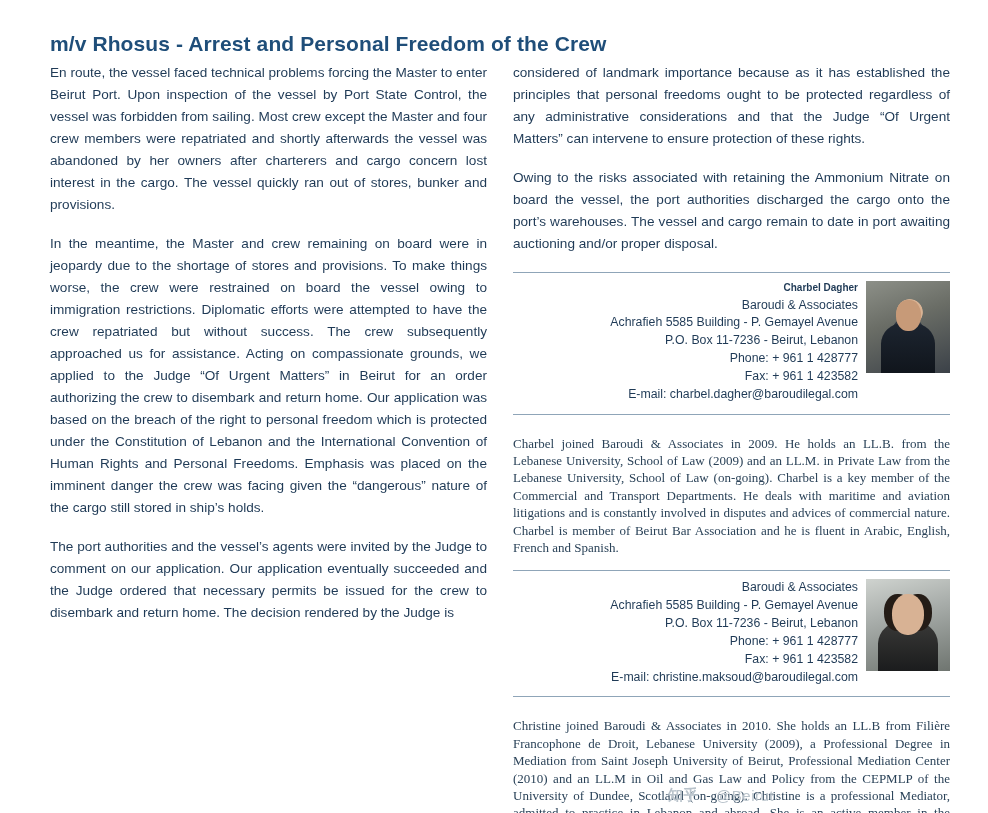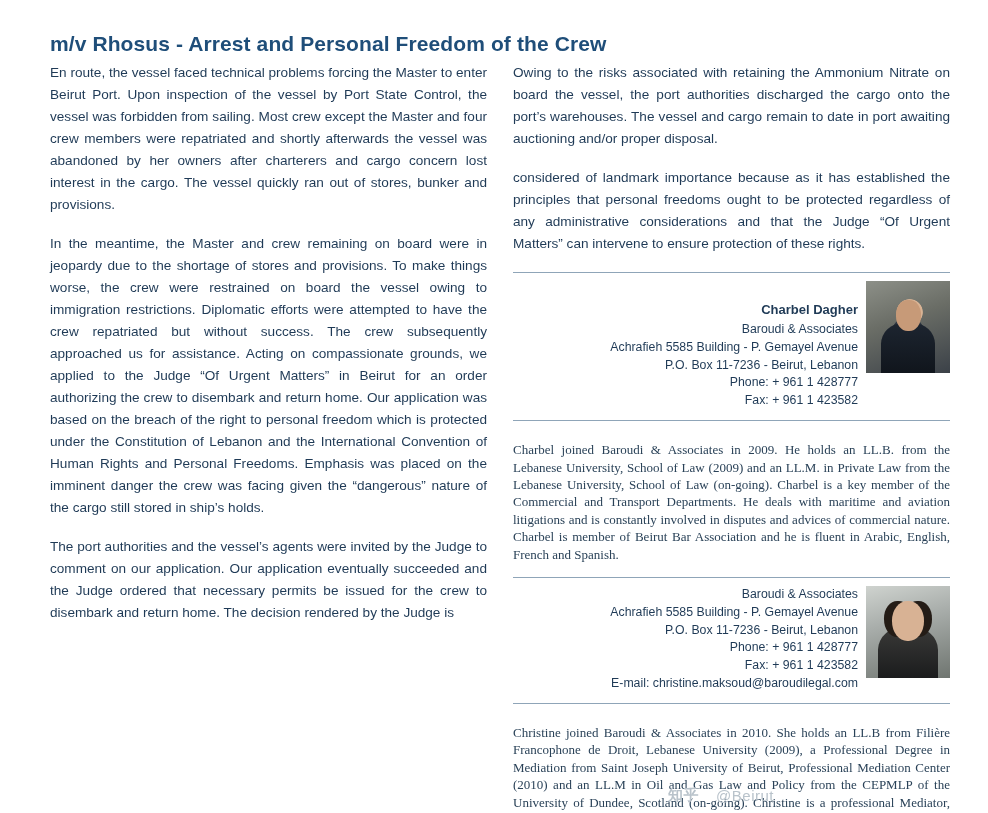--- a/index.html
+++ b/index.html
@@ -65,23 +65,22 @@
   .card-text {
     flex: 1 1 auto;
     text-align: right;
     padding-right: 8px;
     font-size: 12.3px;
     line-height: 1.45;
     color: #1f3a56;
   }
   .card-name {
     font-weight: bold;
-    font-size: 13px;
+    font-size: 10px;
     margin-bottom: 1px;
-    margin-top: 20px;
   }
   .card-photo {
     width: 84px;
     height: 92px;
     flex: 0 0 auto;
     position: relative;
     overflow: hidden;
     background: #6d6f6a;
   }
   .photo-a {
@@ -169,33 +168,34 @@
 
   <h1 class="title">m/v Rhosus - Arrest and Personal Freedom of the Crew</h1>
 
   <div class="col col-left">
     <p>En route, the vessel faced technical problems forcing the Master to enter Beirut Port. Upon inspection of the vessel by Port State Control, the vessel was forbidden from sailing. Most crew except the Master and four crew members were repatriated and shortly afterwards the vessel was abandoned by her owners after charterers and cargo concern lost interest in the cargo. The vessel quickly ran out of stores, bunker and provisions.</p>
     <p>In the meantime, the Master and crew remaining on board were in jeopardy due to the shortage of stores and provisions. To make things worse, the crew were restrained on board the vessel owing to immigration restrictions. Diplomatic efforts were attempted to have the crew repatriated but without success. The crew subsequently approached us for assistance. Acting on compassionate grounds, we applied to the Judge “Of Urgent Matters” in Beirut for an order authorizing the crew to disembark and return home. Our application was based on the breach of the right to personal freedom which is protected under the Constitution of Lebanon and the International Convention of Human Rights and Personal Freedoms. Emphasis was placed on the imminent danger the crew was facing given the “dangerous” nature of the cargo still stored in ship’s holds.</p>
     <p>The port authorities and the vessel’s agents were invited by the Judge to comment on our application. Our application eventually succeeded and the Judge ordered that necessary permits be issued for the crew to disembark and return home. The decision rendered by the Judge is</p>
   </div>
 
   <div class="col col-right">
+    <p>considered of landmark importance because as it has established the principles that personal freedoms ought to be protected regardless of any administrative considerations and that the Judge “Of Urgent Matters” can intervene to ensure protection of these rights.</p>
     <p>Owing to the risks associated with retaining the Ammonium Nitrate on board the vessel, the port authorities discharged the cargo onto the port’s warehouses. The vessel and cargo remain to date in port awaiting auctioning and/or proper disposal.</p>
-    <p>considered of landmark importance because as it has established the principles that personal freedoms ought to be protected regardless of any administrative considerations and that the Judge “Of Urgent Matters” can intervene to ensure protection of these rights.</p>
 
     <div class="divider"></div>
 
     <div class="card">
       <div class="card-text">
         <div class="card-name">Charbel Dagher</div>
         <div>Baroudi &amp; Associates</div>
         <div>Achrafieh 5585 Building - P. Gemayel Avenue</div>
         <div>P.O. Box 11-7236 - Beirut, Lebanon</div>
         <div>Phone: + 961 1 428777</div>
         <div>Fax: + 961 1 423582</div>
+        <div>E-mail: charbel.dagher@baroudilegal.com</div>
       </div>
       <div class="card-photo photo-a"></div>
     </div>
 
     <div class="divider"></div>
 
     <div class="bio">Charbel joined Baroudi &amp; Associates in 2009. He holds an LL.B. from the Lebanese University, School of Law (2009) and an LL.M. in Private Law from the Lebanese University, School of Law (on-going). Charbel is a key member of the Commercial and Transport Departments. He deals with maritime and aviation litigations and is constantly involved in disputes and advices of commercial nature. Charbel is member of Beirut Bar Association and he is fluent in Arabic, English, French and Spanish.</div>
 
     <div class="divider" style="margin-top:14px;"></div>
 

